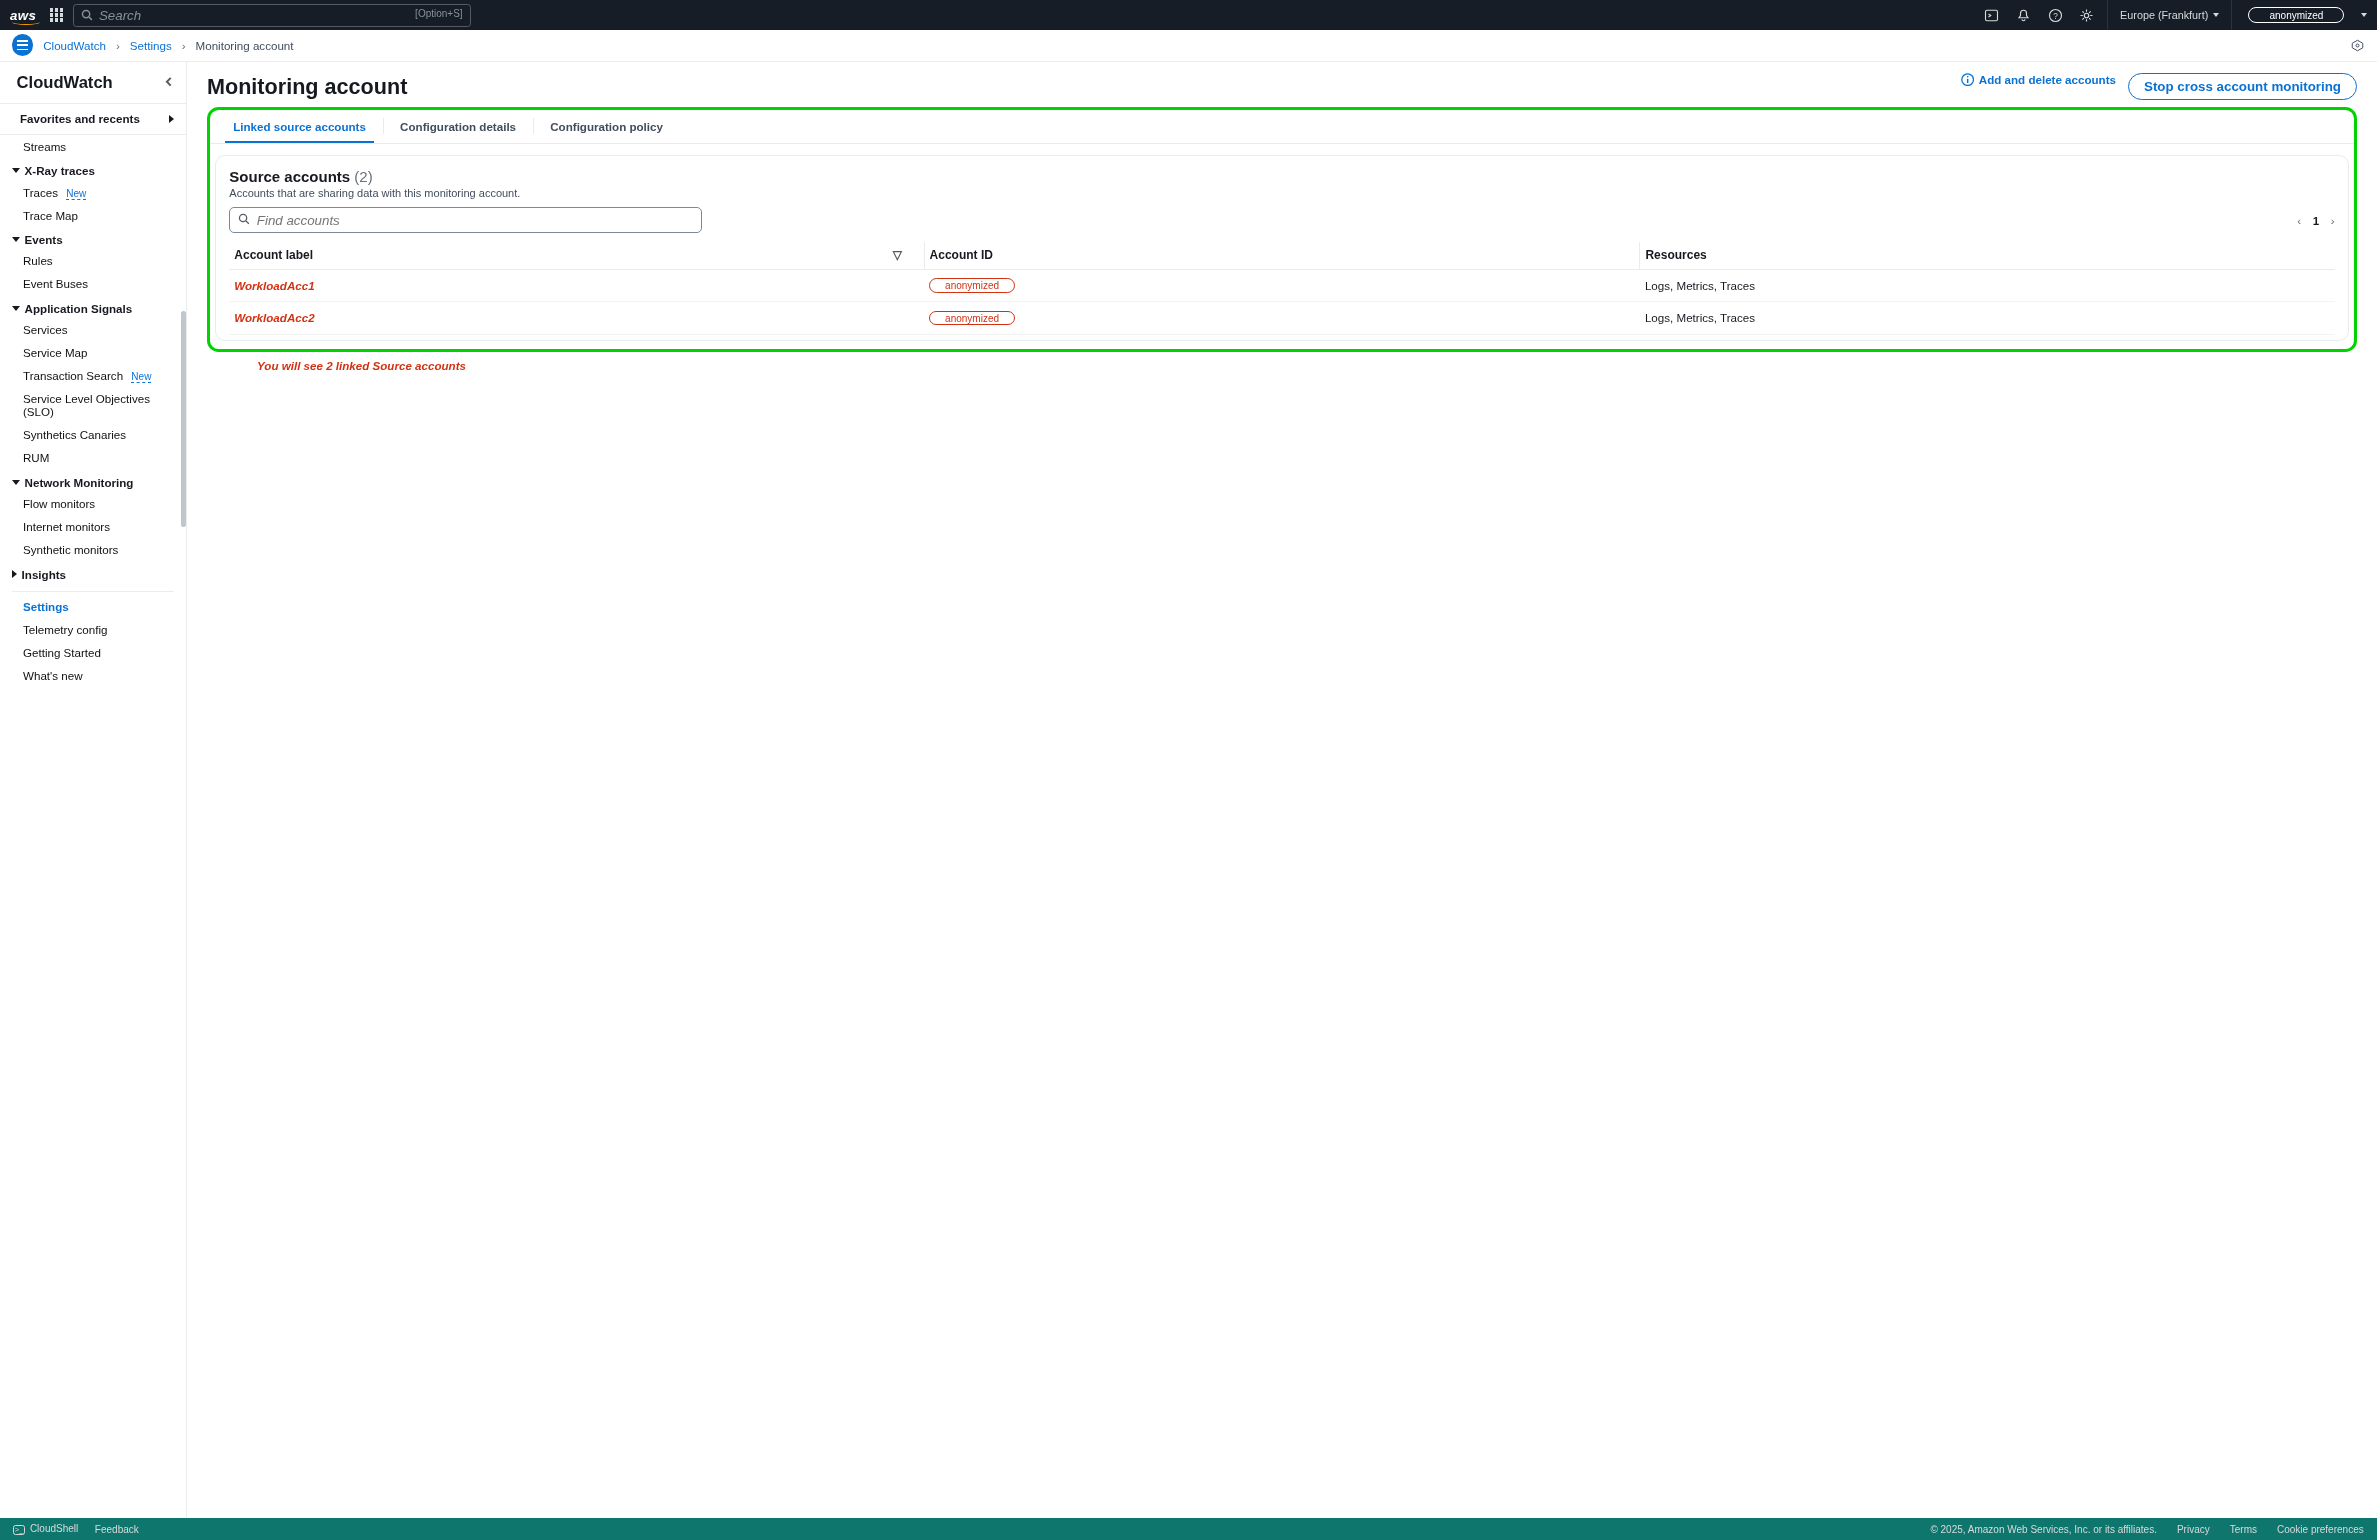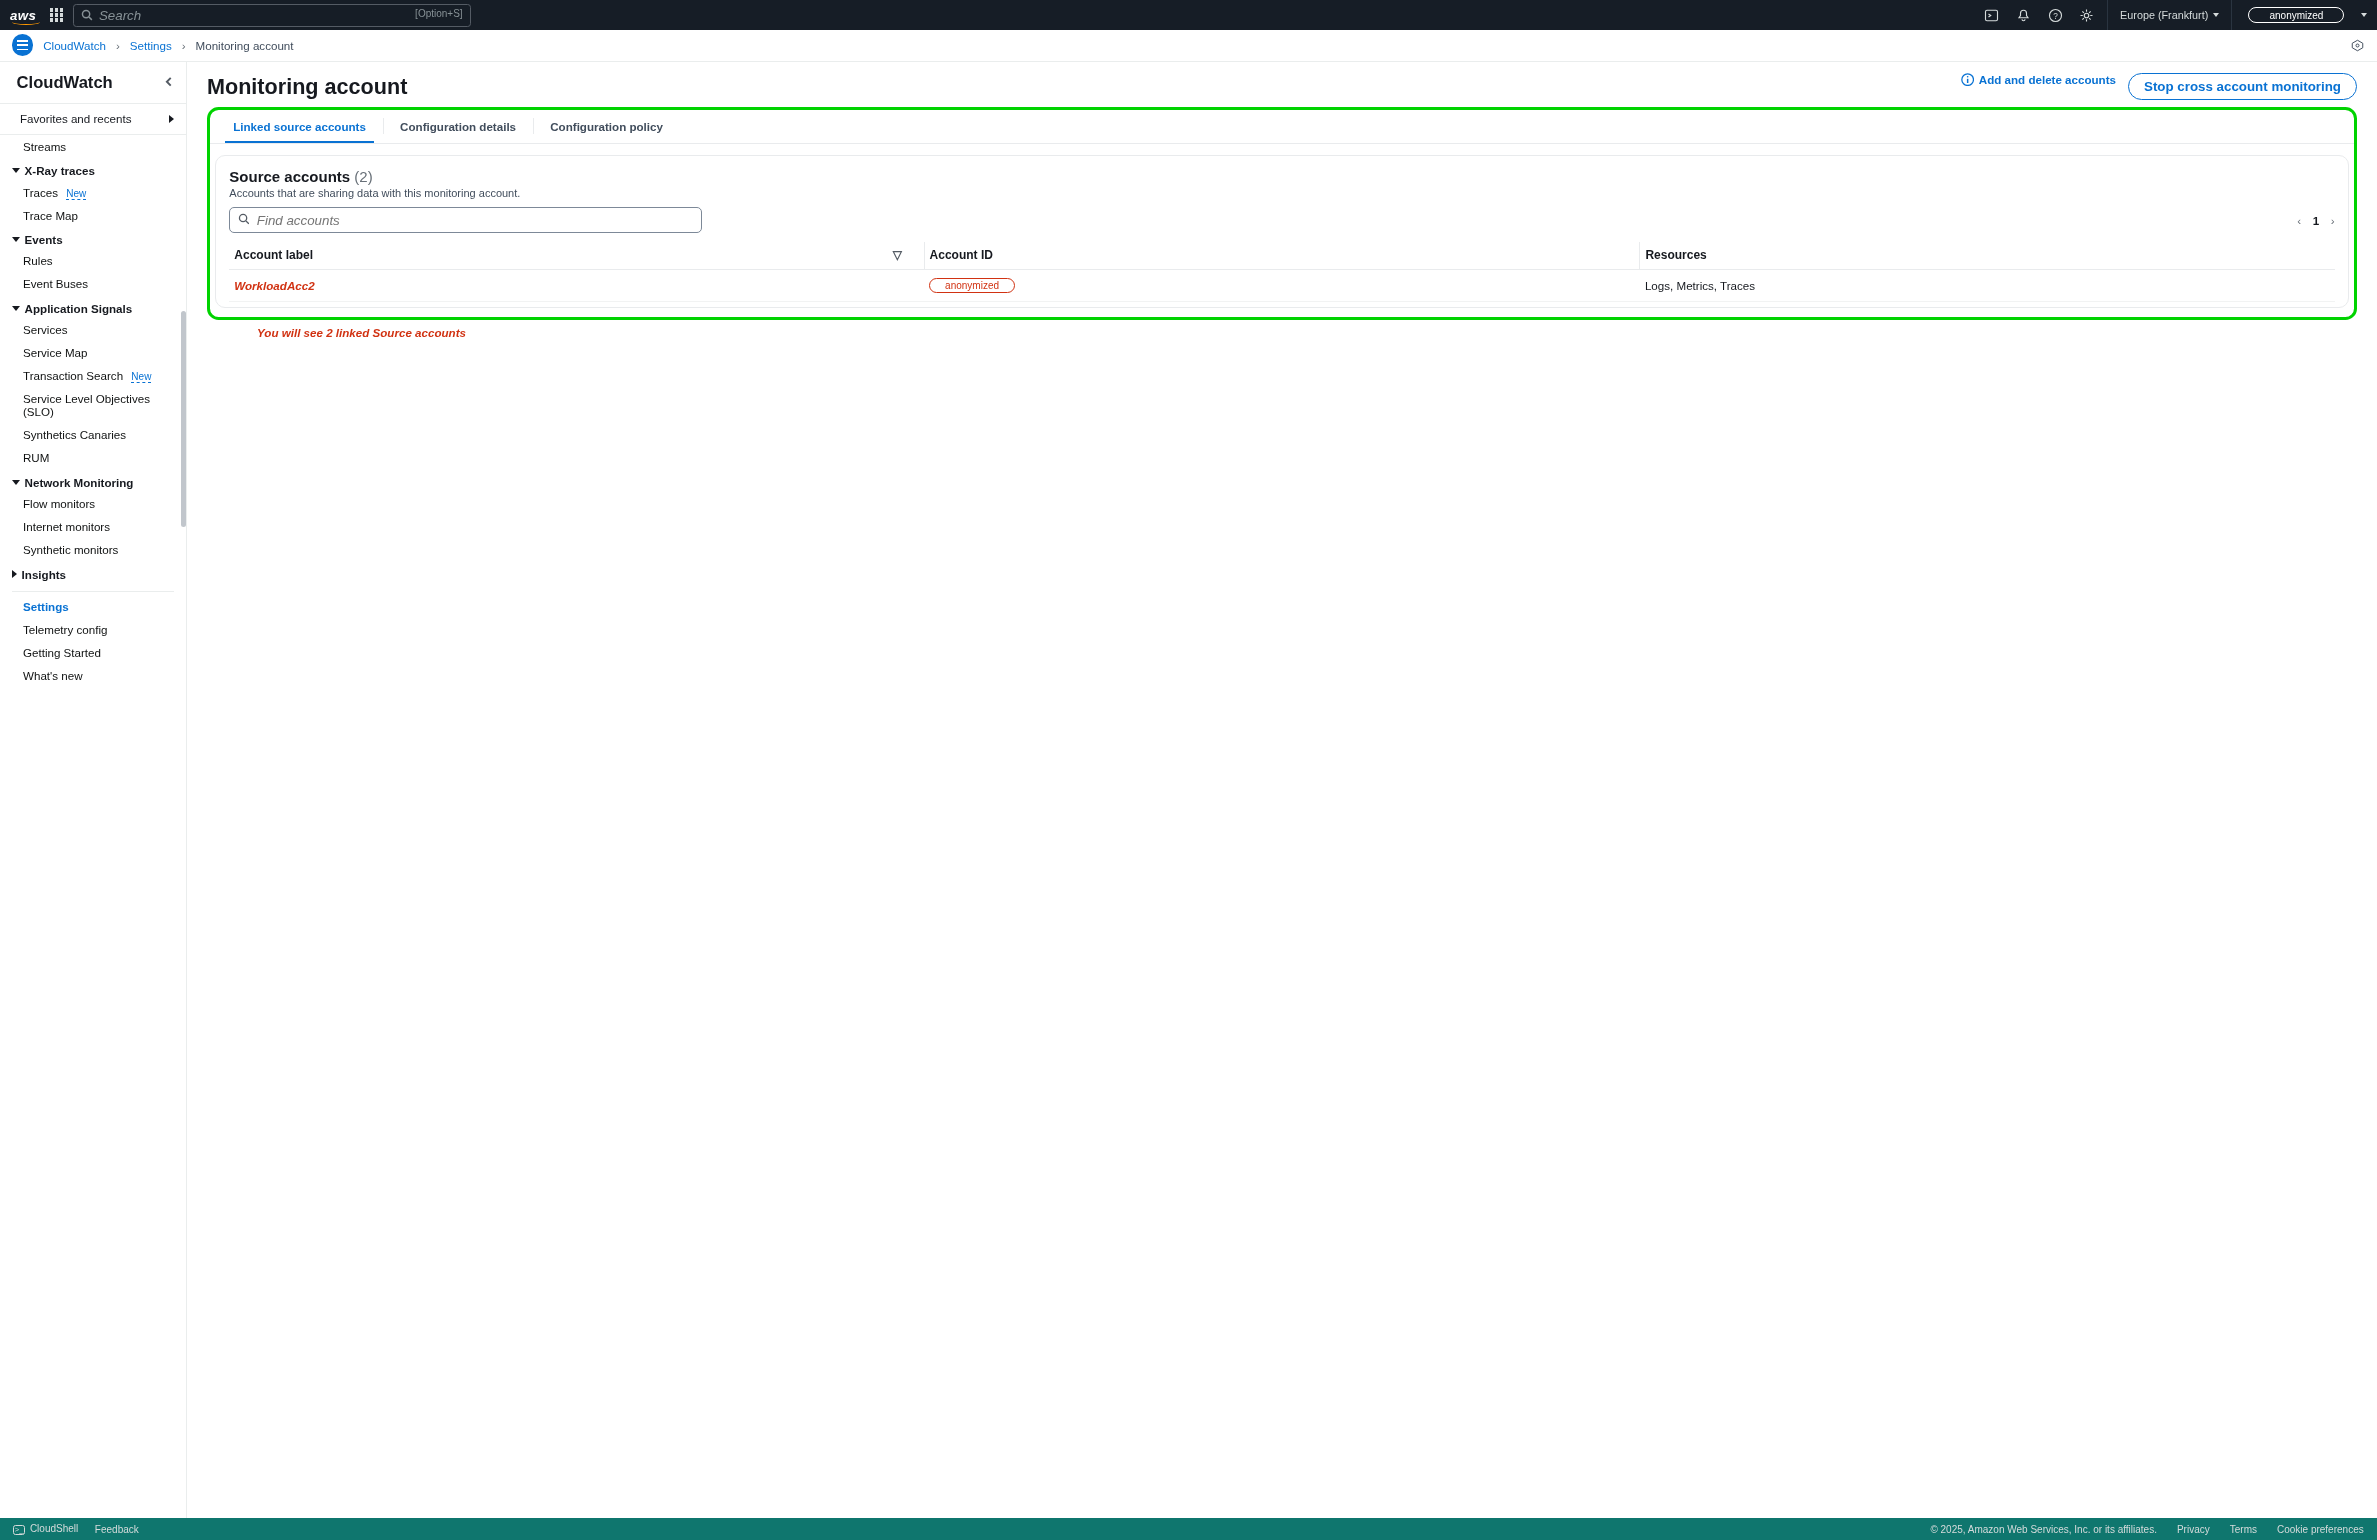--- a/index.html
+++ b/index.html
@@ -43,21 +43,21 @@
   .crumb-current { color:#414d5c; }
   .crumb-right { margin-left:auto; color:#414d5c; cursor:pointer;}
 
   
   .main { flex:1; display:flex; min-height:0;}
   .sidebar { width: 187px; border-right:0.8px solid #eaeded; overflow-y:auto; padding-bottom:16.6px; position:relative;}
   .sidebar::after{content:"";position:absolute;right:0;top:249px;width:5px;height:216px;background:#c1c6cc;border-radius:2.5px;}
   .side-head { display:flex;align-items:center;justify-content:space-between;padding:11.6px 11.6px 10px 16.6px;}
   .side-head h2 { font-size:16.6px;font-weight:700;}
   .collapse-caret { cursor:pointer;color:#545b64;}
-  .side-fav { padding:8.3px 11.6px 8.3px 20px; display:flex;align-items:center;justify-content:space-between;font-weight:400;cursor:pointer;border-top:0.8px solid #eaeded;border-bottom:0.8px solid #eaeded;}
+  .side-fav { padding:8.3px 11.6px 8.3px 20px; display:flex;align-items:center;justify-content:space-between;font-weight:700;cursor:pointer;border-top:0.8px solid #eaeded;border-bottom:0.8px solid #eaeded;}
   .side-item { padding:5px 11.6px 5px 23px; color:#0f1111;cursor:pointer;font-size:11.6px;}
   .side-item.link{color:#0f1111;}
   .side-item.active{color:#0972d3;font-weight:700;}
   .side-group { padding:6.6px 11.6px 3.3px 11.6px; font-weight:700;cursor:pointer;display:flex;align-items:center;gap:5px; }
   .tri-down{width:0;height:0;border-left:4.1px solid transparent;border-right:4.1px solid transparent;border-top:5px solid #16191f;}
   .tri-right{width:0;height:0;border-top:4.1px solid transparent;border-bottom:4.1px solid transparent;border-left:5px solid #16191f;}
   .tri-play{width:0;height:0;border-top:4.1px solid transparent;border-bottom:4.1px solid transparent;border-left:5.8px solid #16191f;}
   .new-badge{margin-left:5px;color:#0972d3;border-bottom:0.8px dashed #0972d3;font-size:10px;}
   .side-divider{border-top:0.8px solid #eaeded;margin:6.6px 11.6px 3.3px 11.6px;}
 
@@ -309,20 +309,25 @@
               <th style="width:33%">
                 <span>Account label</span>
                 <span class="sort">▽</span>
               </th>
               <th class="sep" style="width:34%">Account ID</th>
               <th class="sep">Resources</th>
             </tr>
           </thead>
           <tbody>
             <tr>
+              <td><span class="red-em">WorkloadAcc1</span></td>
+              <td><span class="pill">anonymized</span></td>
+              <td>Logs, Metrics, Traces</td>
+            </tr>
+            <tr>
               <td><span class="red-em">WorkloadAcc2</span></td>
               <td><span class="pill">anonymized</span></td>
               <td>Logs, Metrics, Traces</td>
             </tr>
           </tbody>
         </table>
       </div>
     </div>
     <div class="anno-text">You will see 2 linked Source accounts</div>
   </main>

